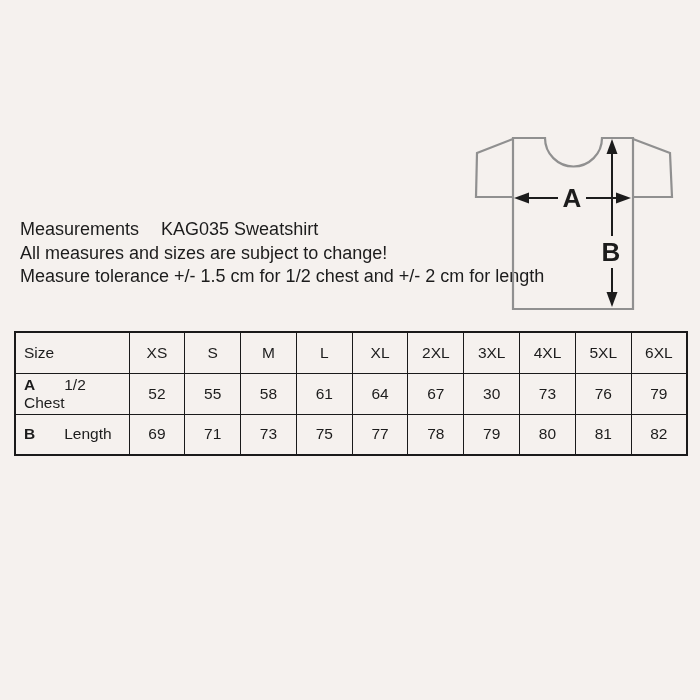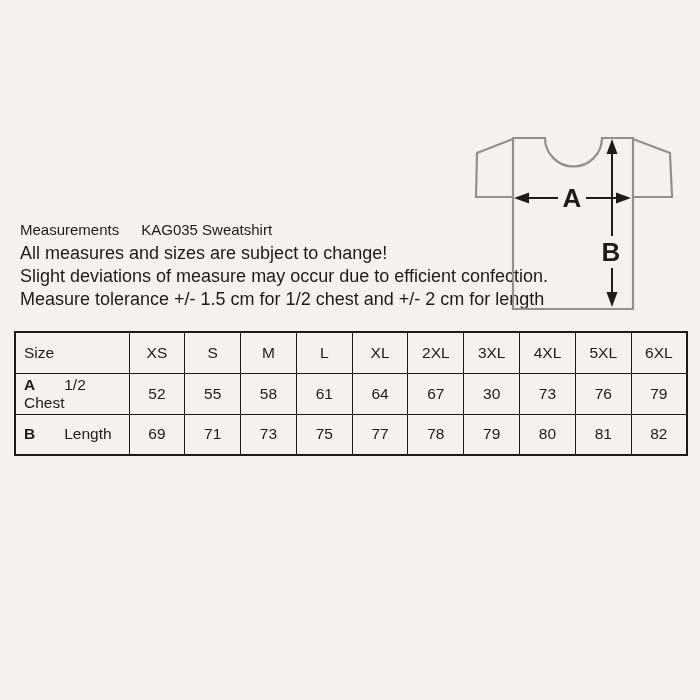--- a/index.html
+++ b/index.html
@@ -8,21 +8,21 @@
     width: 700px; height: 700px;
     position: relative;
     background: #f5f1ee;
     font-family: "Liberation Sans", sans-serif;
     color: #1c1c1c;
     overflow: hidden;
   }
 
   
   .info { position: absolute; left: 20px; top: 220px; }
-  .title { font-size: 15px; line-height: 19px; margin: 0 0 7px 0; white-space: nowrap; }
+  .title { font-size: 18px; line-height: 19px; margin: 0 0 7px 0; white-space: nowrap; }
   .title-right { margin-left: 22px; }
   .note { font-size: 18px; line-height: 15px; margin: 0 0 8px 0; white-space: nowrap; }
 
   
   .diagram { position: absolute; left: 455px; top: 118px; }
   .diagram .outline { fill: none; stroke: #909090; stroke-width: 2.2; stroke-linejoin: miter; }
   .diagram .arrow-line { stroke: #1c1c1c; stroke-width: 2; }
   .diagram .arrow-head { fill: #1c1c1c; stroke: none; }
   .diagram text {
     font-family: "Liberation Sans", sans-serif;
@@ -52,21 +52,20 @@
   .size-table .left-cell { text-align: left; padding-left: 8px; }
   .row-key { font-weight: bold; }
   .row-label { margin-left: 29px; }
 </style>
 </head>
 <body>
 
 <div class="info">
   <p class="title"><span>Measurements</span><span class="title-right">KAG035 Sweatshirt</span></p>
   <p class="note">All measures and sizes are subject to change!</p>
-  <p class="note">Slight deviations of measure may occur due to efficient confection.</p>
   <p class="note">Measure tolerance +/- 1.5 cm for 1/2 chest and +/- 2 cm for length</p>
 </div>
 
 <svg class="diagram" width="240" height="200" viewBox="455 118 240 200">
 
   <path class="outline" d="M 513,309 L 513,138 L 545,138 A 28.5,28.5 0 0 0 602,138 L 633,138 L 633,309 Z"></path>
 
   <path class="outline" d="M 513,139 L 477,153 L 476,197 L 512,197"></path>
 
   <path class="outline" d="M 633,139 L 670,153 L 672,197 L 634,197"></path>

